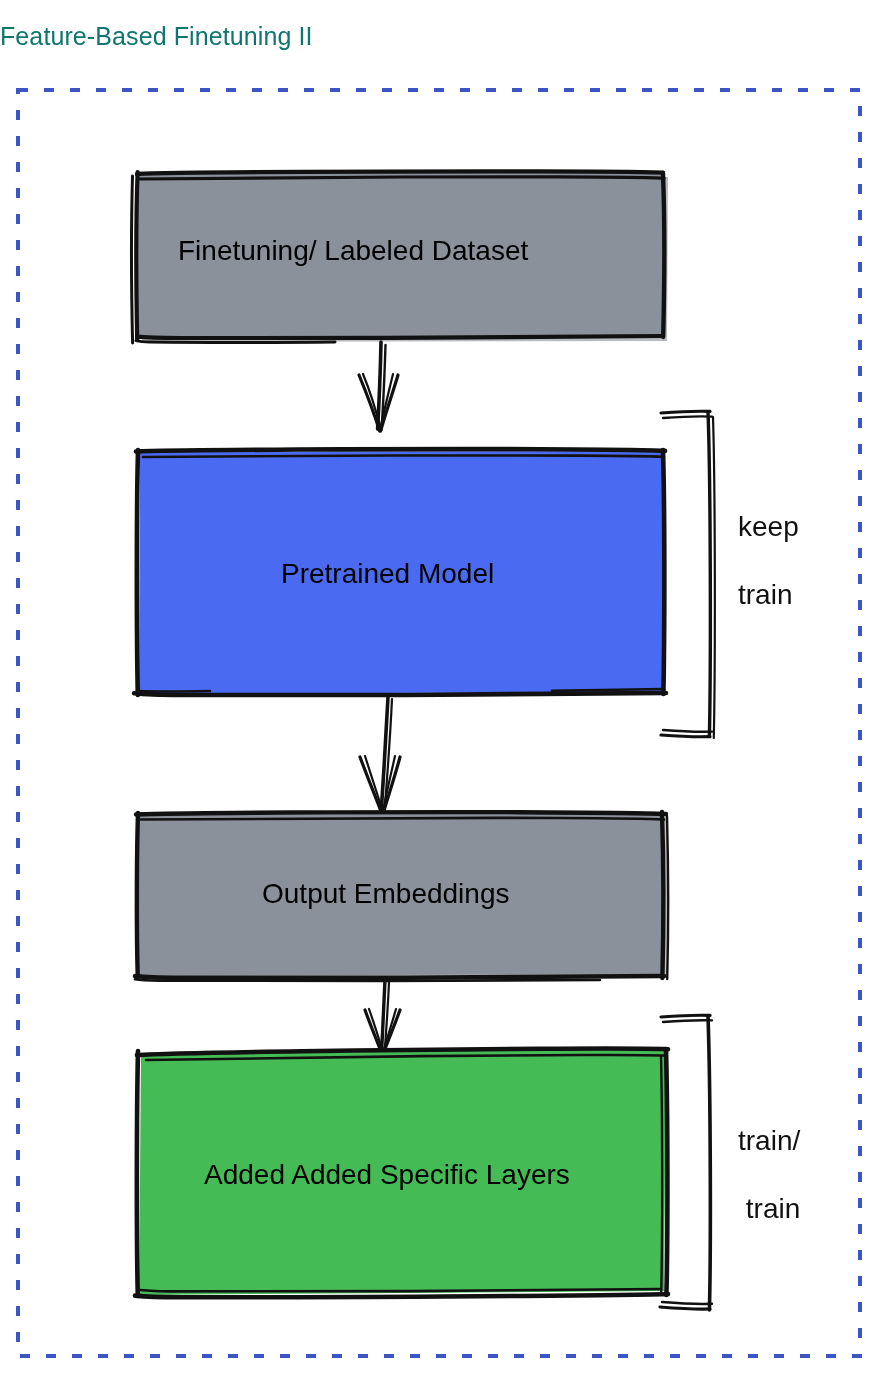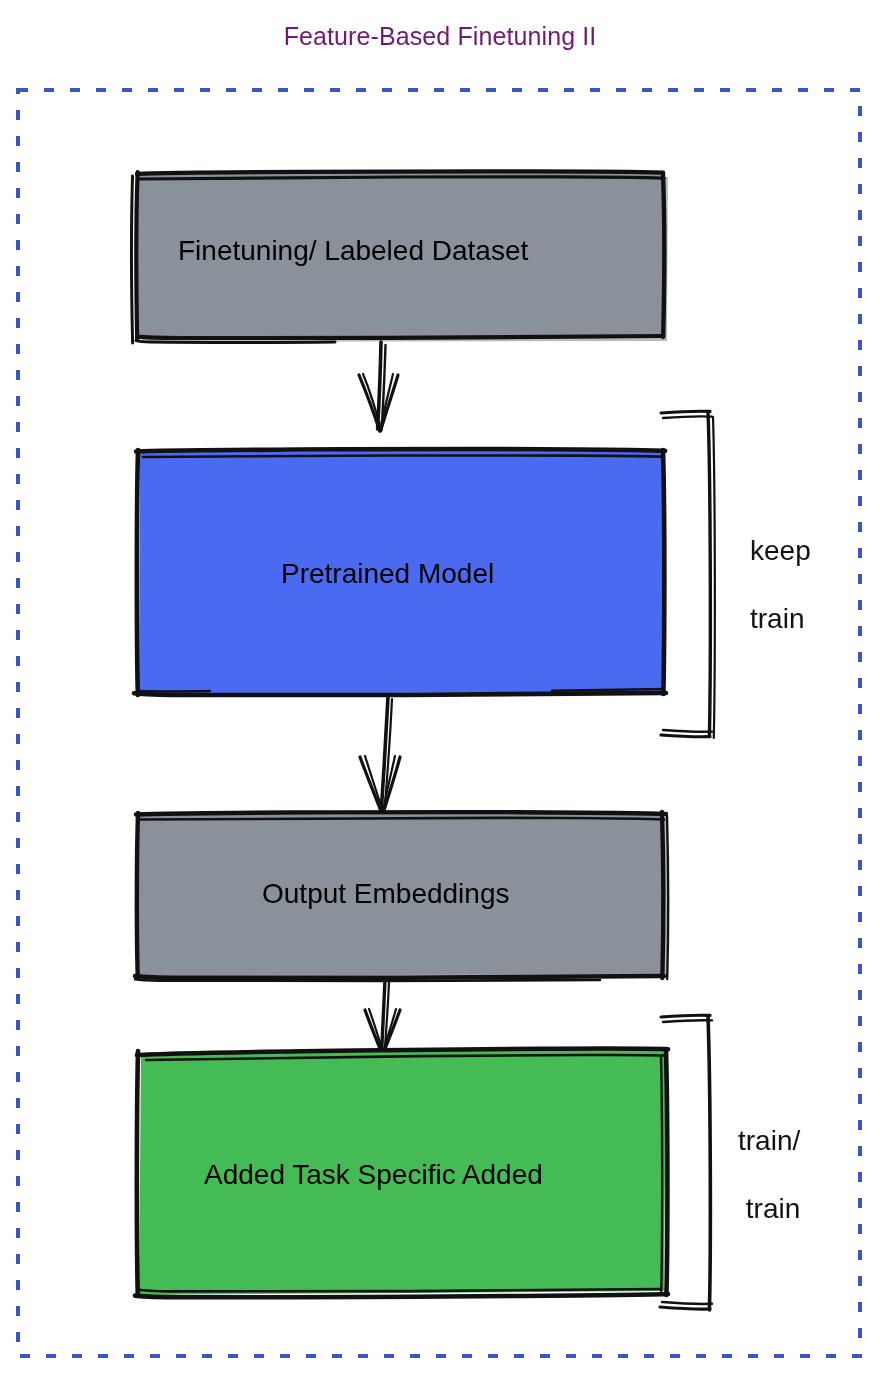--- a/index.html
+++ b/index.html
@@ -23,23 +23,22 @@
     left: 0;
     top: 0;
     width: 880px;
     height: 1393px;
   }
   .dia-title {
     position: absolute;
     left: 0;
     top: 22px;
     width: 880px;
-    text-align: center;
     font-size: 25px;
-    color: #701a75;
+    color: #0f766e;
     letter-spacing: 0.1px;
     white-space: nowrap;
   }
   .node-label {
     position: absolute;
     color: #000000;
     font-size: 28px;
     white-space: nowrap;
     line-height: 1.1;
   }
@@ -153,23 +152,23 @@
     </g>
 
   </svg>
 
   <div class="node-label" style="left:178px; top:220px;margin-top:16px;">Finetuning/ Labeled Dataset</div>
 
   <div class="node-label" style="left:281px; top:559px;">Pretrained Model</div>
 
   <div class="node-label" style="left:262px; top:879px;">Output Embeddings</div>
 
-  <div class="node-label" style="left:204px; top:1160px;">Added Task Specific Added</div>
+  <div class="node-label" style="left:204px; top:1160px;">Added Added Specific Layers</div>
 
-  <div class="side-label" style="left:738px; top:500px;margin-left:12px;">
+  <div class="side-label" style="left:738px; top:476px;">
     <div>keep</div>
     <div>train</div>
   </div>
 
   <div class="side-label" style="left:738px; top:1090px;text-align:right;">
     <div>train/</div>
     <div>train</div>
   </div>
 
 </div>

